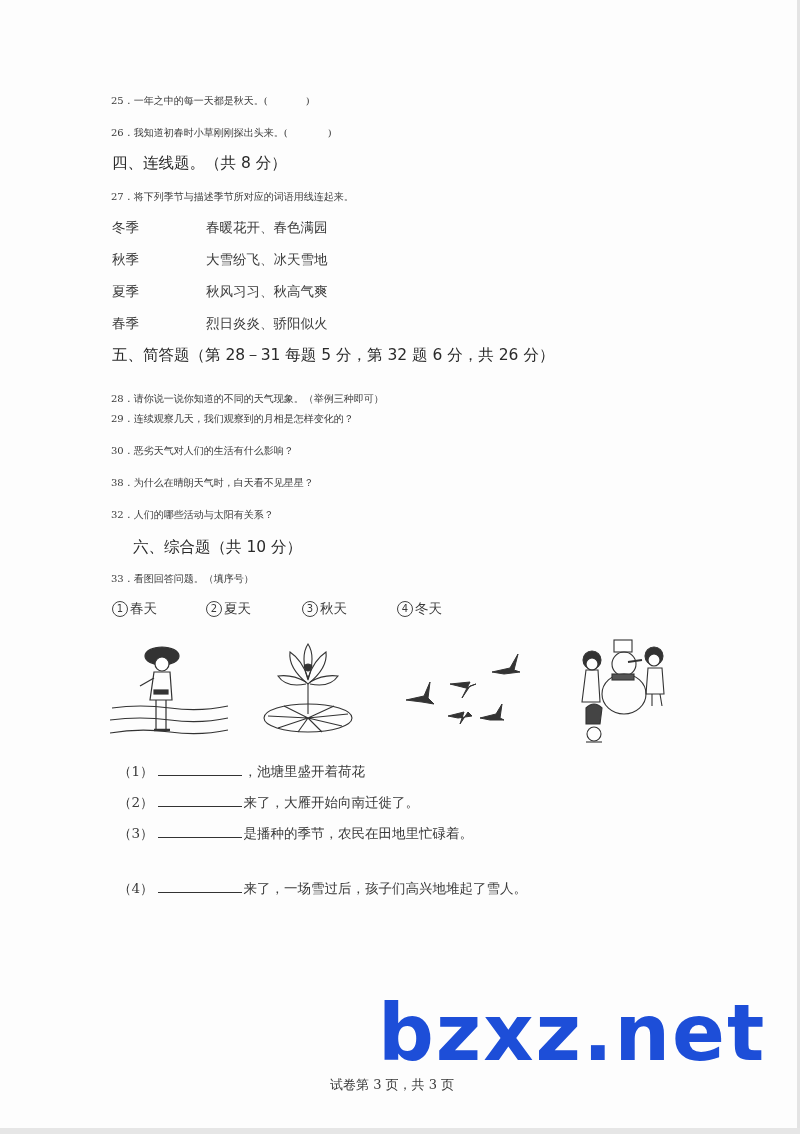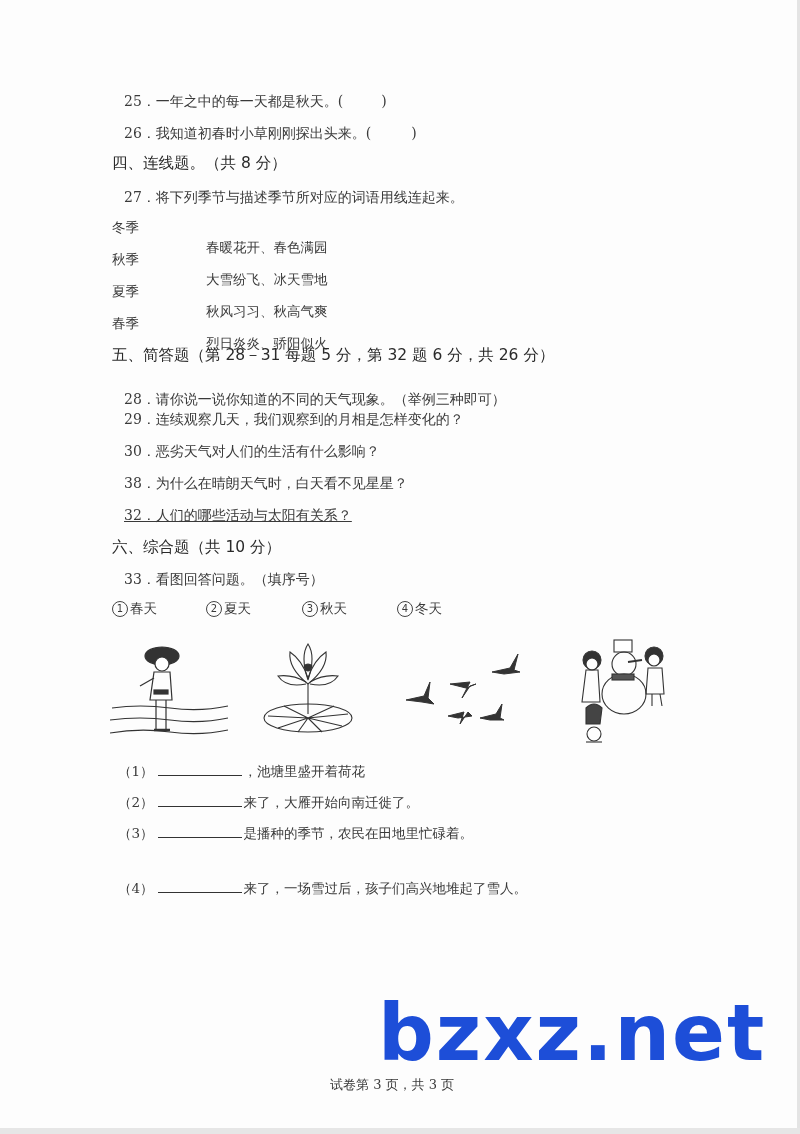--- a/index.html
+++ b/index.html
@@ -4,26 +4,26 @@
 <style>
   html, body { margin: 0; padding: 0; }
   body {
     width: 800px; height: 1134px; position: relative; overflow: hidden;
     background: #fdfdfd;
     font-family: "DejaVu Serif", "Liberation Serif", serif;
     color: #3a3a3a;
   }
   .page-edge-right { position: absolute; top: 0; right: 0; width: 3px; height: 1134px; background: #e4e4e4; }
   .page-edge-bottom { position: absolute; left: 0; bottom: 0; width: 800px; height: 6px; background: #e6e6e6; }
-  .line { position: absolute; left: 124px; font-size: 14px; white-space: nowrap; line-height: 18px; }
+  .line { position: absolute; left: 111px; font-size: 10px; white-space: nowrap; line-height: 18px; }
   .heading { position: absolute; left: 112px; font-size: 15.5px; font-weight: normal; color: #2a2a2a; white-space: nowrap; font-family: "DejaVu Sans", "Liberation Sans", sans-serif; }
   .paren-gap { display: inline-block; width: 38px; }
   .paren-gap2 { display: inline-block; width: 40px; }
   .match-left { position: absolute; left: 112px; font-size: 13.5px; }
-  .match-right { position: absolute; left: 206px; font-size: 13.5px; margin-top: 20px; }
+  .match-right { position: absolute; left: 206px; font-size: 13.5px; }
   .season-opt { position: absolute; top: 600px; font-size: 13.5px; white-space: nowrap; }
   .circ { display: inline-block; width: 14px; height: 14px; border: 1px solid #444; border-radius: 50%; font-size: 10px; line-height: 14px; text-align: center; margin-right: 2px; vertical-align: 1px; font-family: "DejaVu Sans", sans-serif; }
   .pic { position: absolute; top: 638px; }
   .fill { position: absolute; left: 118px; font-size: 13.5px; white-space: nowrap; }
   .blank { display: inline-block; width: 84px; border-bottom: 1px solid #333; height: 12px; margin: 0 2px 0 4px; }
   .watermark { position: absolute; left: 378px; top: 988px; font-size: 78px; font-weight: bold; color: #1d4ed8; font-family: "DejaVu Sans", "Liberation Sans", sans-serif; letter-spacing: 2px; }
   .footer { position: absolute; left: 330px; top: 1076px; font-size: 13px; color: #3a3a3a; }
 </style>
 </head>
 <body>
@@ -48,23 +48,23 @@
 <div class="match-left" style="top:283px;">夏季</div>
 <div class="match-right" style="top:283px;">秋风习习、秋高气爽</div>
 <div class="match-left" style="top:315px;">春季</div>
 <div class="match-right" style="top:315px;">烈日炎炎、骄阳似火</div>
 
 <div class="heading" style="top:345px;">五、简答题（第 28－31 每题 5 分，第 32 题 6 分，共 26 分）</div>
 <div class="line" style="top:378px;margin-top:12px;">28．请你说一说你知道的不同的天气现象。（举例三种即可）</div>
 <div class="line" style="top:410px;">29．连续观察几天，我们观察到的月相是怎样变化的？</div>
 <div class="line" style="top:442px;text-align:right;">30．恶劣天气对人们的生活有什么影响？</div>
 <div class="line" style="top:474px;">38．为什么在晴朗天气时，白天看不见星星？</div>
-<div class="line" style="top:506px;text-decoration:underline;">32．人们的哪些活动与太阳有关系？</div>
+<div class="line" style="top:506px;">32．人们的哪些活动与太阳有关系？</div>
 
-<div class="heading" style="top:537px;">六、综合题（共 10 分）</div>
+<div class="heading" style="top:537px;margin-left:21px;">六、综合题（共 10 分）</div>
 <div class="line" style="top:570px;">33．看图回答问题。（填序号）</div>
 
 <div class="season-opt" style="left:112px;"><span class="circ">1</span><span>春天</span></div>
 <div class="season-opt" style="left:206px;"><span class="circ">2</span><span>夏天</span></div>
 <div class="season-opt" style="left:302px;"><span class="circ">3</span><span>秋天</span></div>
 <div class="season-opt" style="left:397px;"><span class="circ">4</span><span>冬天</span></div>
 
 <svg class="pic" style="left:110px;" width="120" height="100" viewBox="0 0 120 100">
   <g fill="none" stroke="#333" stroke-width="1.2">
     <ellipse cx="52" cy="18" rx="17" ry="9" fill="#333"></ellipse>

